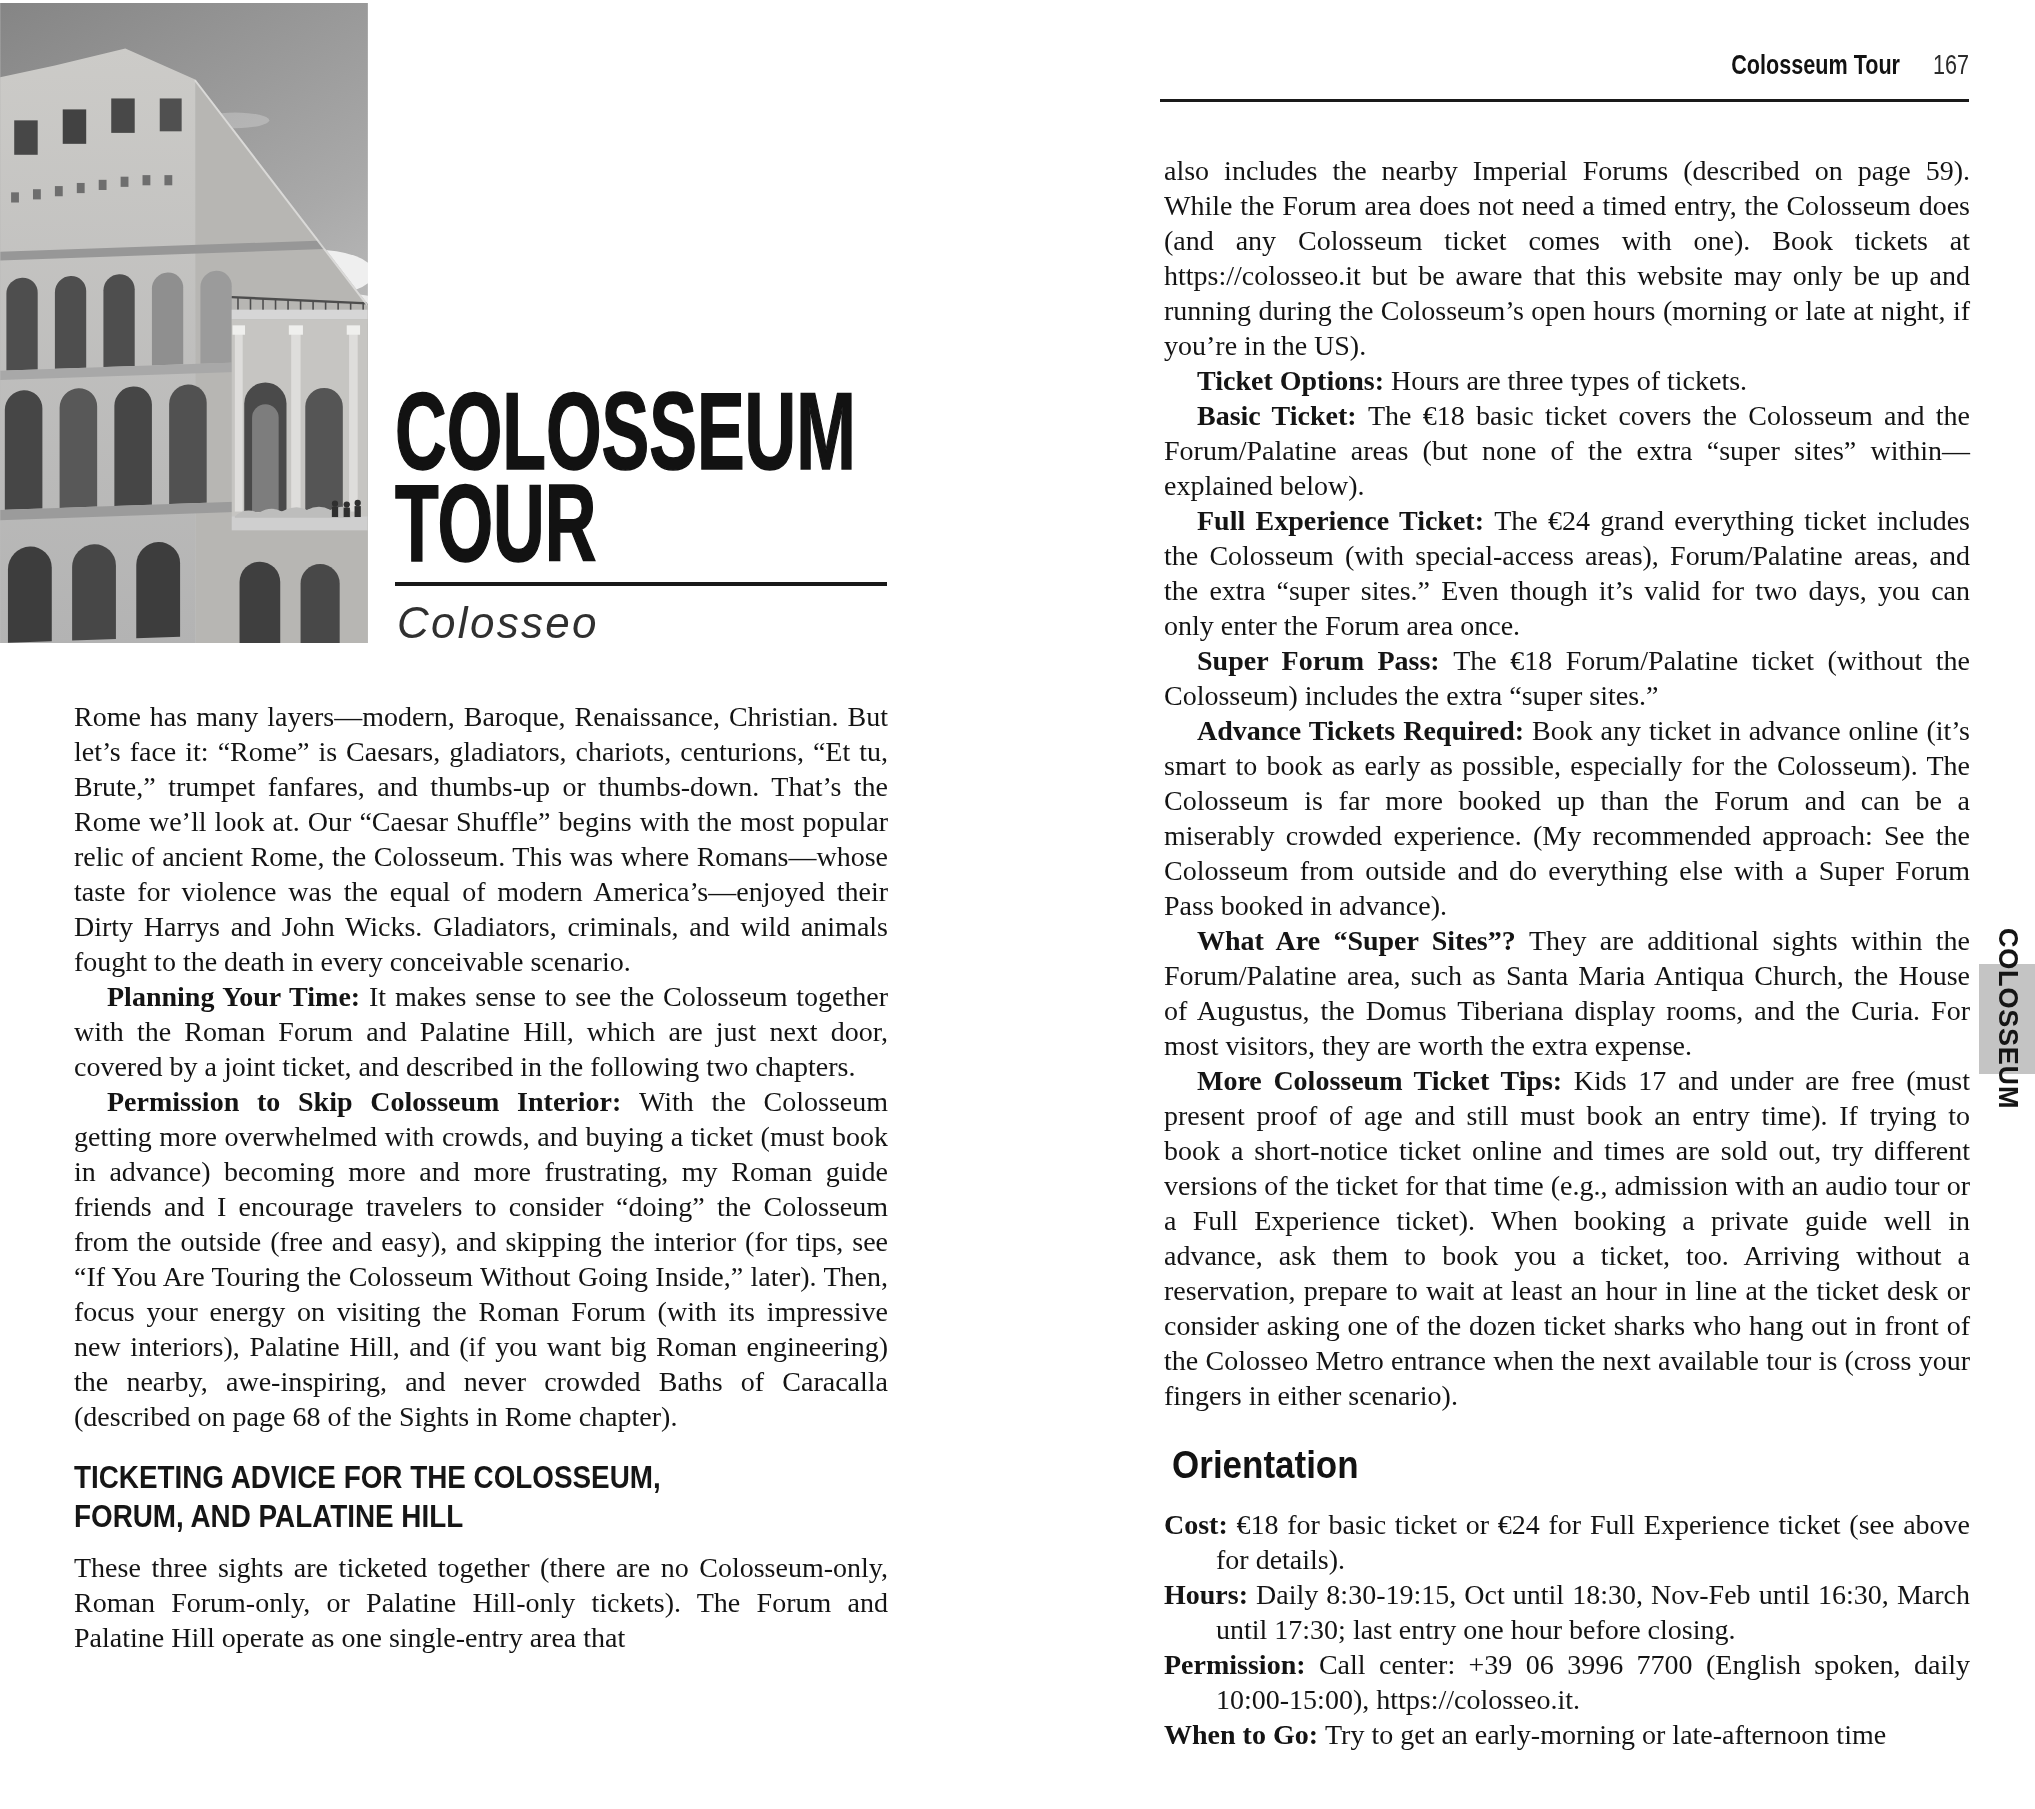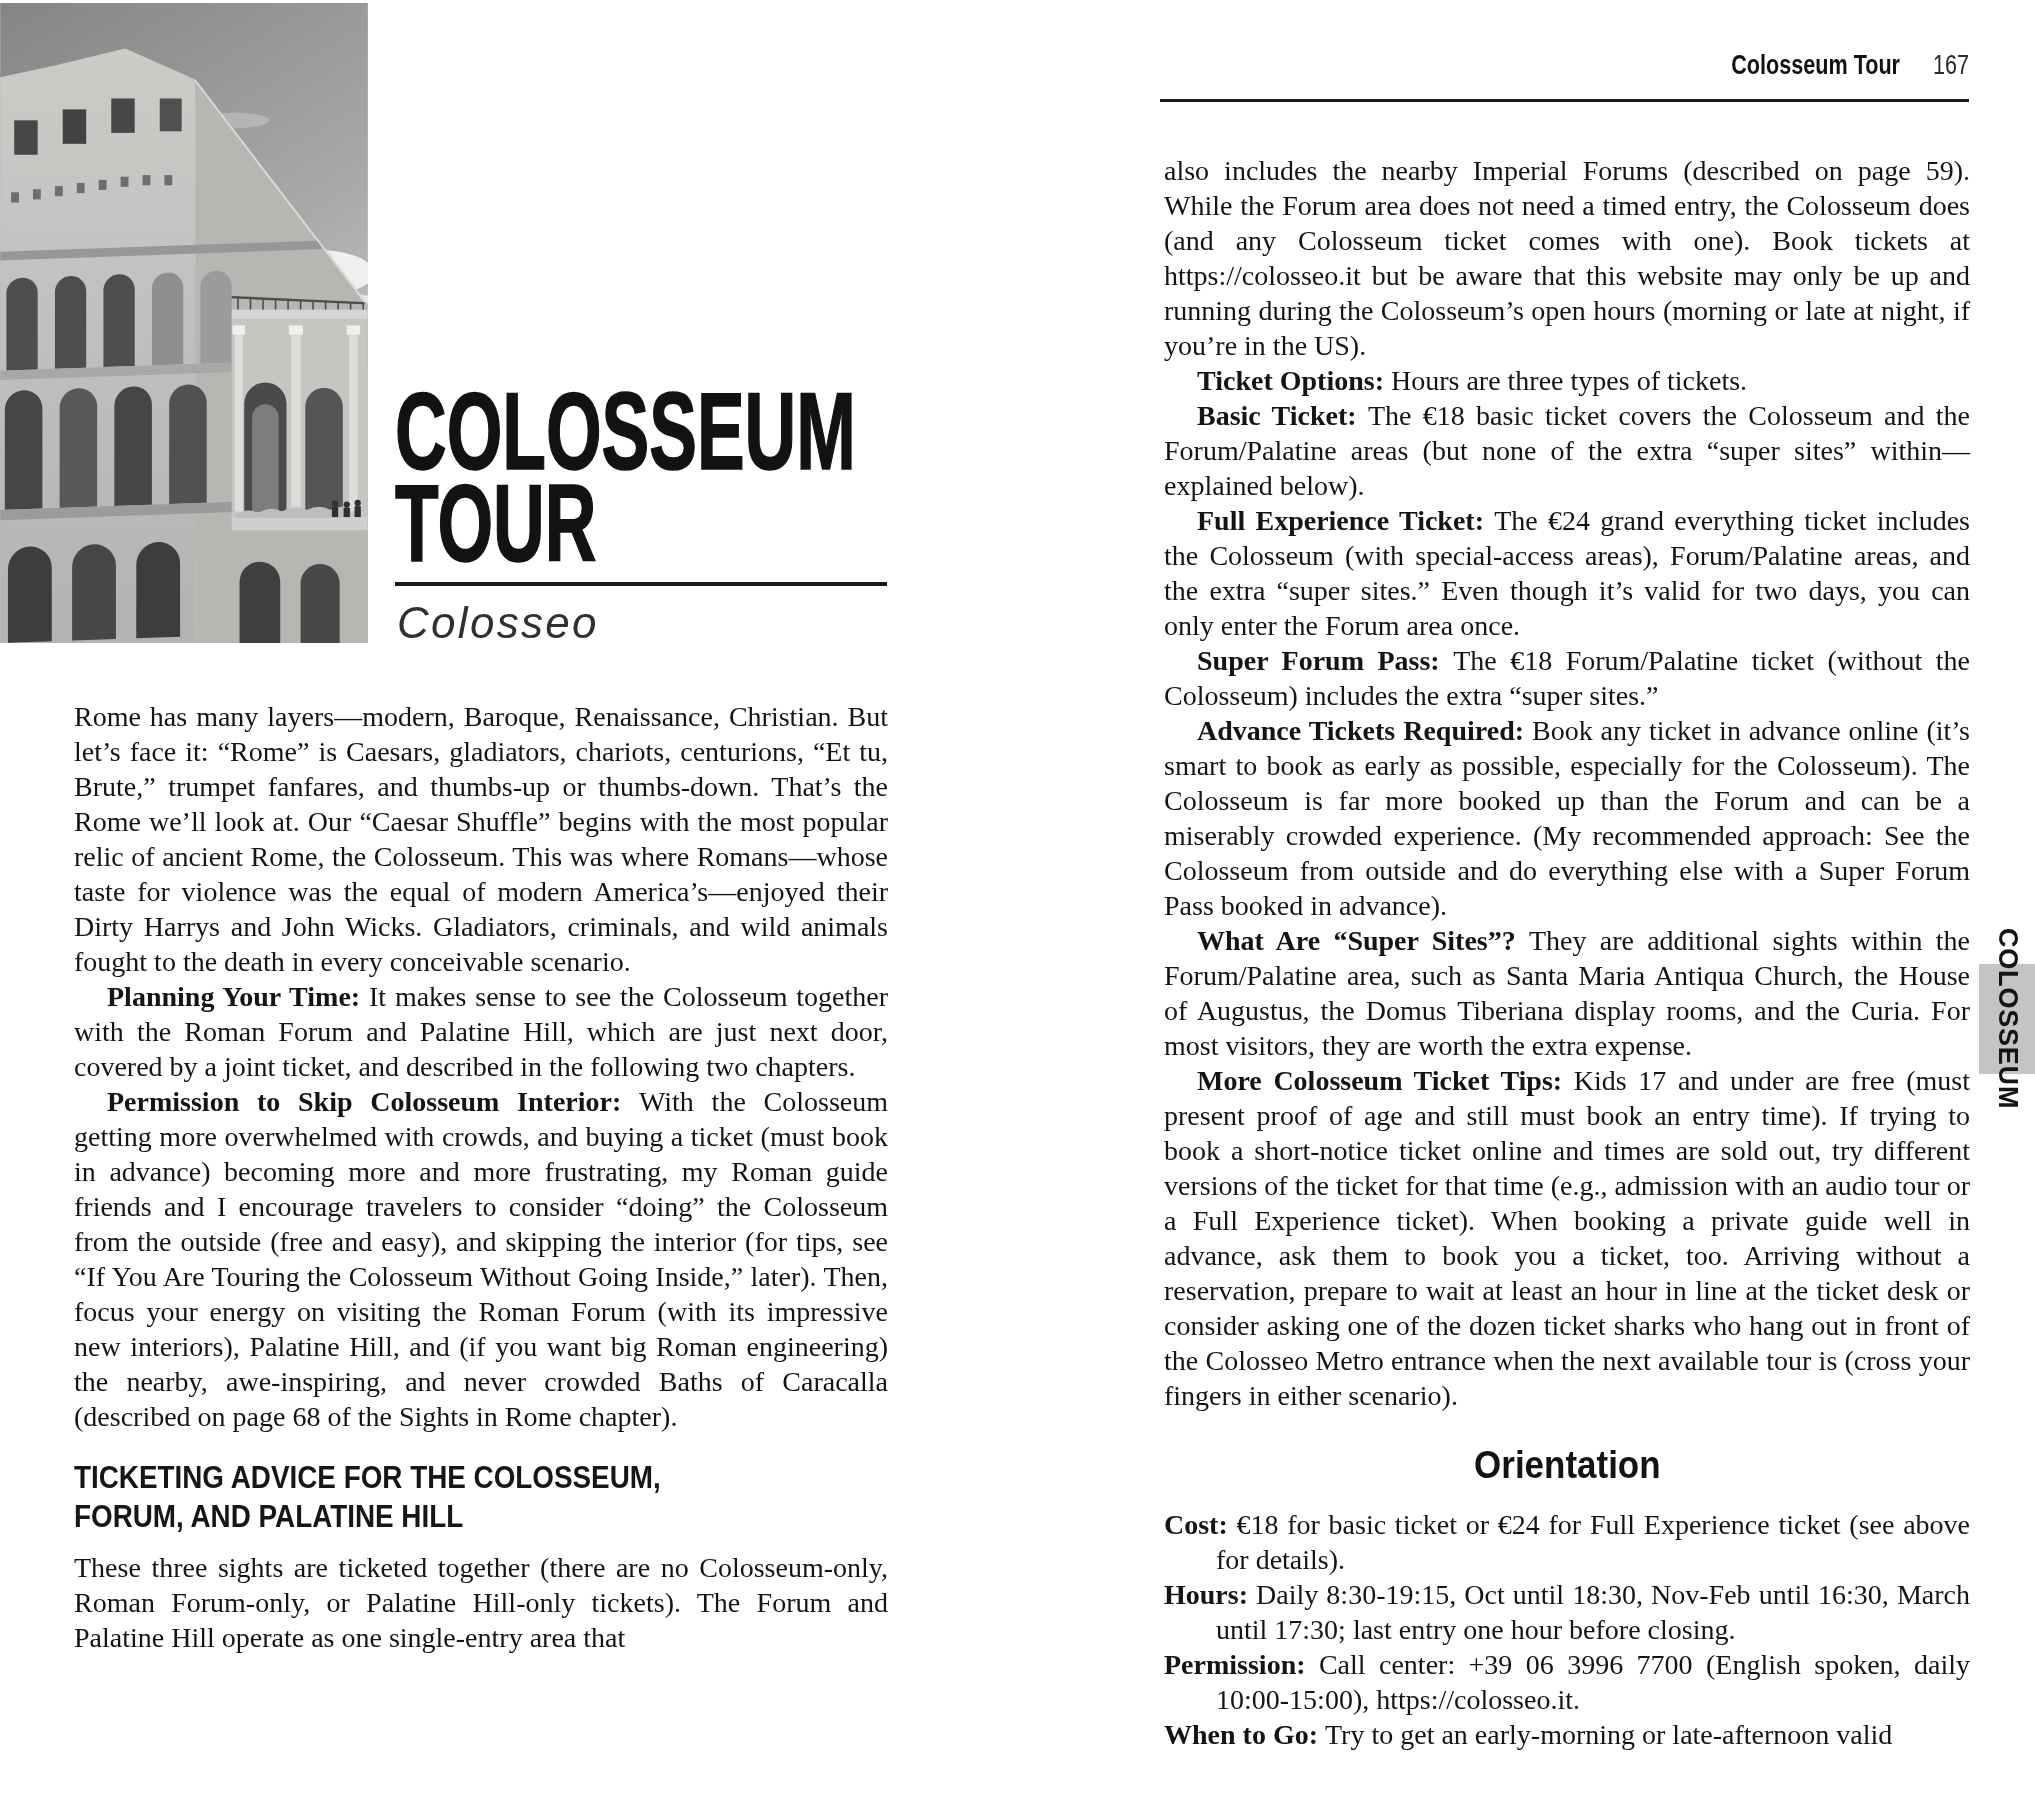--- a/index.html
+++ b/index.html
@@ -39,21 +39,21 @@
   .rb{font-weight:bold;}
   .ri{}
 
   
   .section-heading{margin-top:23.5px;margin-bottom:14px;
        font-family:"Liberation Sans", sans-serif;font-weight:bold;
        font-size:32px;line-height:39px;color:#161616;text-align:left;white-space:nowrap;}
   .section-heading .shline{display:block;transform:scaleX(.87);transform-origin:left center;}
 
   
-  .orientation-heading{margin-top:30px;margin-bottom:19px;text-align:center;
+  .orientation-heading{margin-top:30px;margin-bottom:19px;
        font-family:"Liberation Sans", sans-serif;font-weight:bold;font-size:38px;line-height:45px;color:#131313;}
   .orientation-heading span{display:inline-block;transform:scaleX(.92);}
 
   
   .col p.hang{padding-left:52px;text-indent:-52px;}
 
   
   .side-tab-bg{position:absolute;left:1979px;top:964px;width:56px;height:110px;background:#c4c4c4;}
   .side-tab-label{position:absolute;left:1979px;top:939px;width:56px;height:160px;
        display:flex;align-items:center;justify-content:center;
@@ -225,20 +225,20 @@
     <p class="indent"><span class="rb">What Are “Super Sites”? </span><span>They are additional sights within the Forum/Palatine area, such as Santa Maria Antiqua Church, the House of Augustus, the Domus Tiberiana display rooms, and the Curia. For most visitors, they are worth the extra expense.</span></p>
     <p class="indent"><span class="rb">More Colosseum Ticket Tips: </span><span>Kids 17 and under are free (must present proof of age and still must book an entry time). If trying to book a short-notice ticket online and times are sold out, try different versions of the ticket for that time (e.g., admission with an audio tour or a Full Experience ticket). When booking a private guide well in advance, ask them to book you a ticket, too. Arriving without a reservation, prepare to wait at least an hour in line at the ticket desk or consider asking one of the dozen ticket sharks who hang out in front of the Colosseo Metro entrance when the next available tour is (cross your fingers in either scenario).</span></p>
 
     <div class="orientation-heading">
       <span>Orientation</span>
     </div>
 
     <p class="hang"><span class="rb">Cost: </span><span>€18 for basic ticket or €24 for Full Experience ticket (see above for details).</span></p>
     <p class="hang"><span class="rb">Hours: </span><span>Daily 8:30-19:15, Oct until 18:30, Nov-Feb until 16:30, March until 17:30; last entry one hour before closing.</span></p>
     <p class="hang"><span class="rb">Permission: </span><span>Call center: +39 06 3996 7700 (English spoken, daily 10:00-15:00), https://colosseo.it.</span></p>
-    <p class="hang"><span class="rb">When to Go: </span><span>Try to get an early-morning or late-afternoon valid</span></p>
+    <p class="hang"><span class="rb">When to Go: </span><span>Try to get an early-morning or late-afternoon time</span></p>
   </div>
 
   <div class="side-tab-bg"></div>
   <div class="side-tab-label">COLOSSEUM</div>
 
 </div>
 
 
 </body></html>

